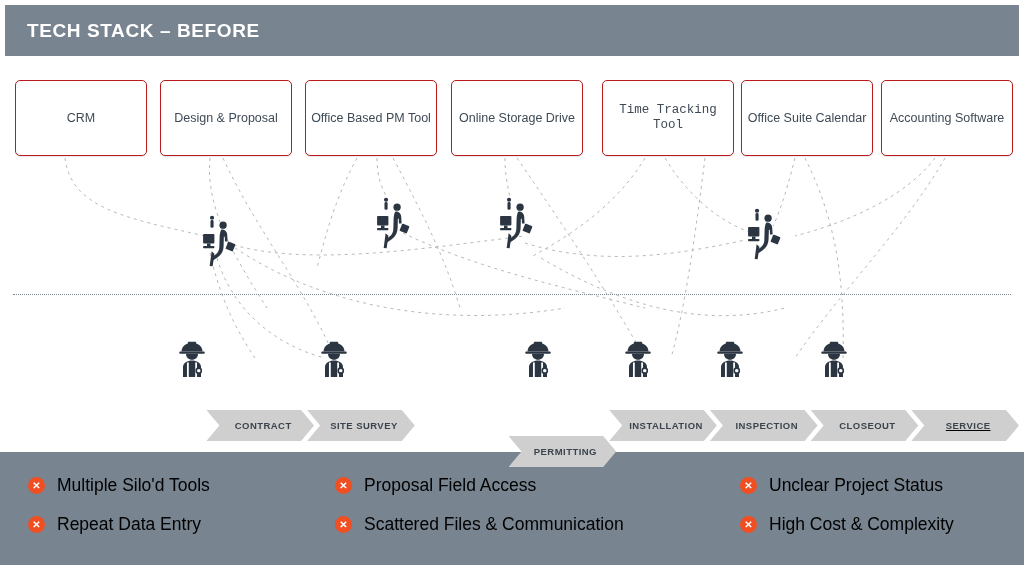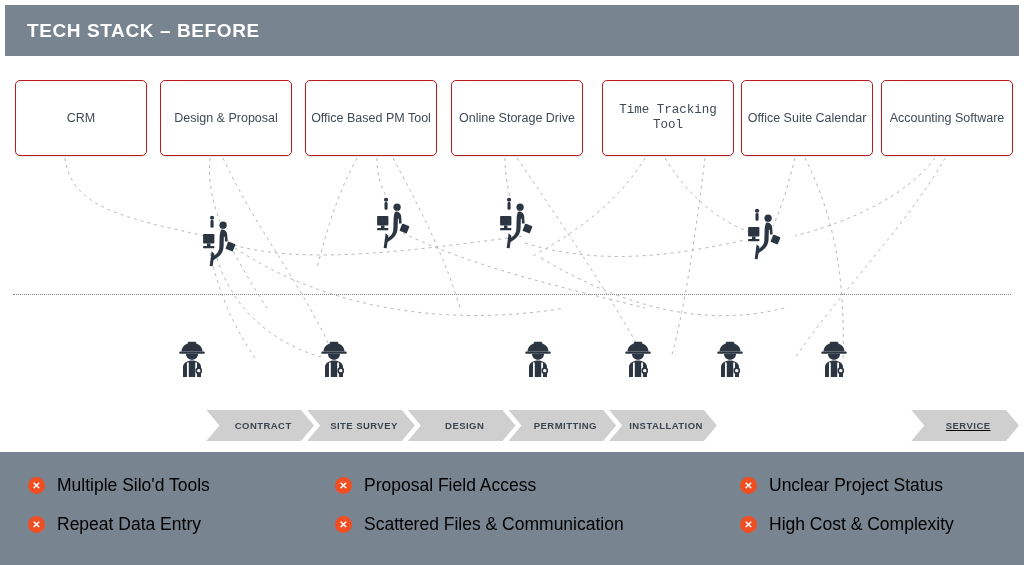--- a/index.html
+++ b/index.html
@@ -393,28 +393,31 @@
       </div>
   </div>
 
   <div class="process-band" id="process-band">
       <div class="chev" style="left: 302.1px; width: 107.7px; z-index: 7;">
         <span>SITE SURVEY</span>
       </div>
       <div class="chev" style="left: 201.4px; width: 107.7px; z-index: 8;">
         <span>CONTRACT</span>
       </div>
-      <div class="chev" style="left: 402.8px; width: 107.7px; z-index: 6;">
-        <span>DESIGN</span>
-      </div>
-      <div class="chev" style="left: 503.5px; width: 107.7px; z-index: 5;">
+      <div class="chev" style="left: 503.5px; width: 107.7px; z-index: 5; margin-top: 26px;">
         <span>PERMITTING</span>
       </div>
       <div class="chev" style="left: 604.2px; width: 107.7px; z-index: 4;">
         <span>INSTALLATION</span>
+      </div>
+      <div class="chev" style="left: 704.9px; width: 107.7px; z-index: 3;">
+        <span>INSPECTION</span>
+      </div>
+      <div class="chev" style="left: 805.6px; width: 107.7px; z-index: 2;">
+        <span>CLOSEOUT</span>
       </div>
       <div class="chev" style="left: 906.3px; width: 107.7px; z-index: 1; text-decoration: underline;">
         <span>SERVICE</span>
       </div>
     </div>
 
   <div class="pain-panel">
     <div class="pain-grid" id="pain-grid">
         <div class="pain-item" style="left: 28px; top: 15px;">
           <div class="xbadge" style="background: rgb(240, 78, 35);">✕</div>

